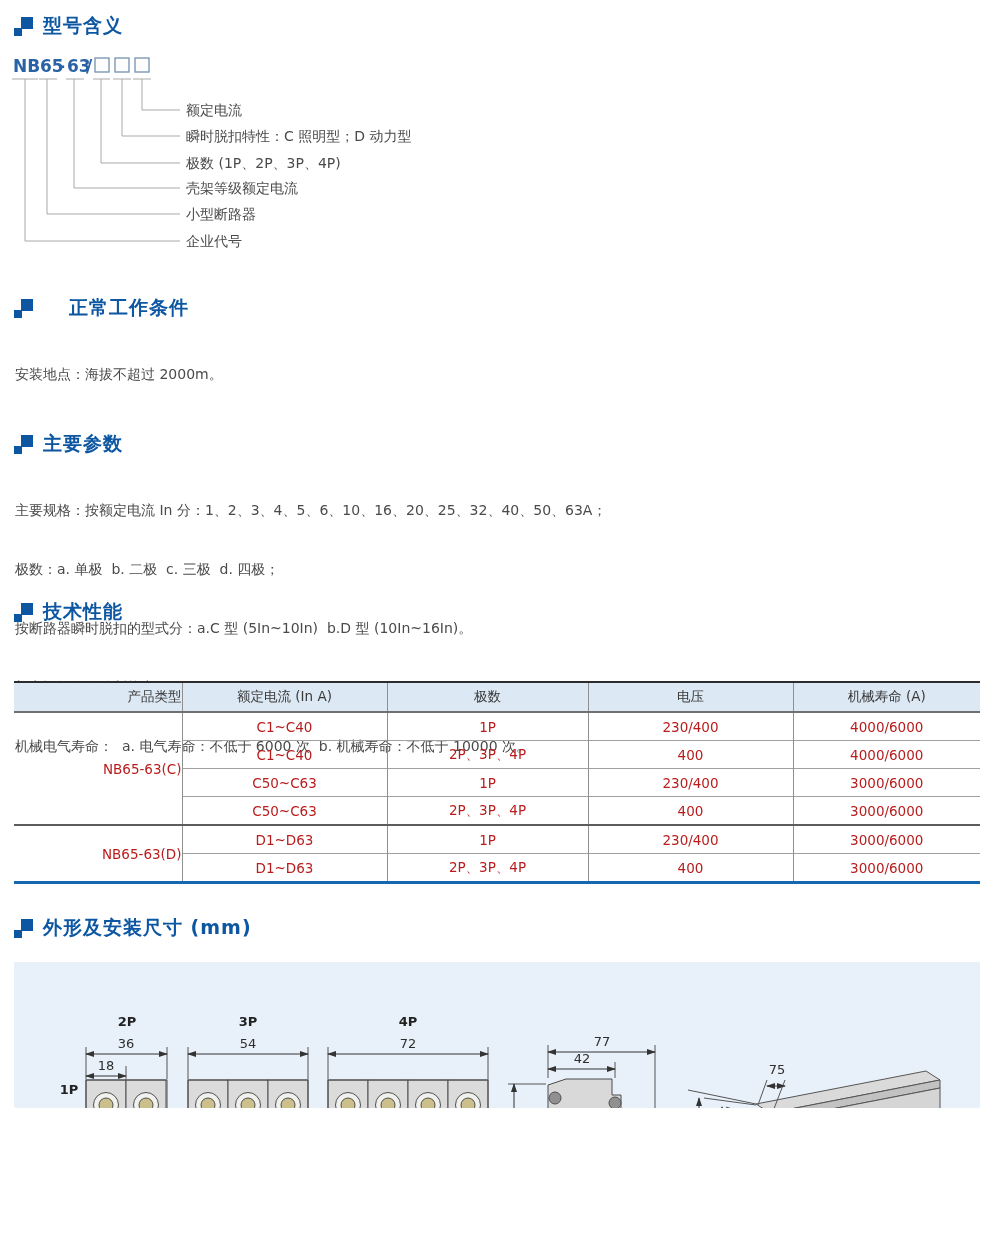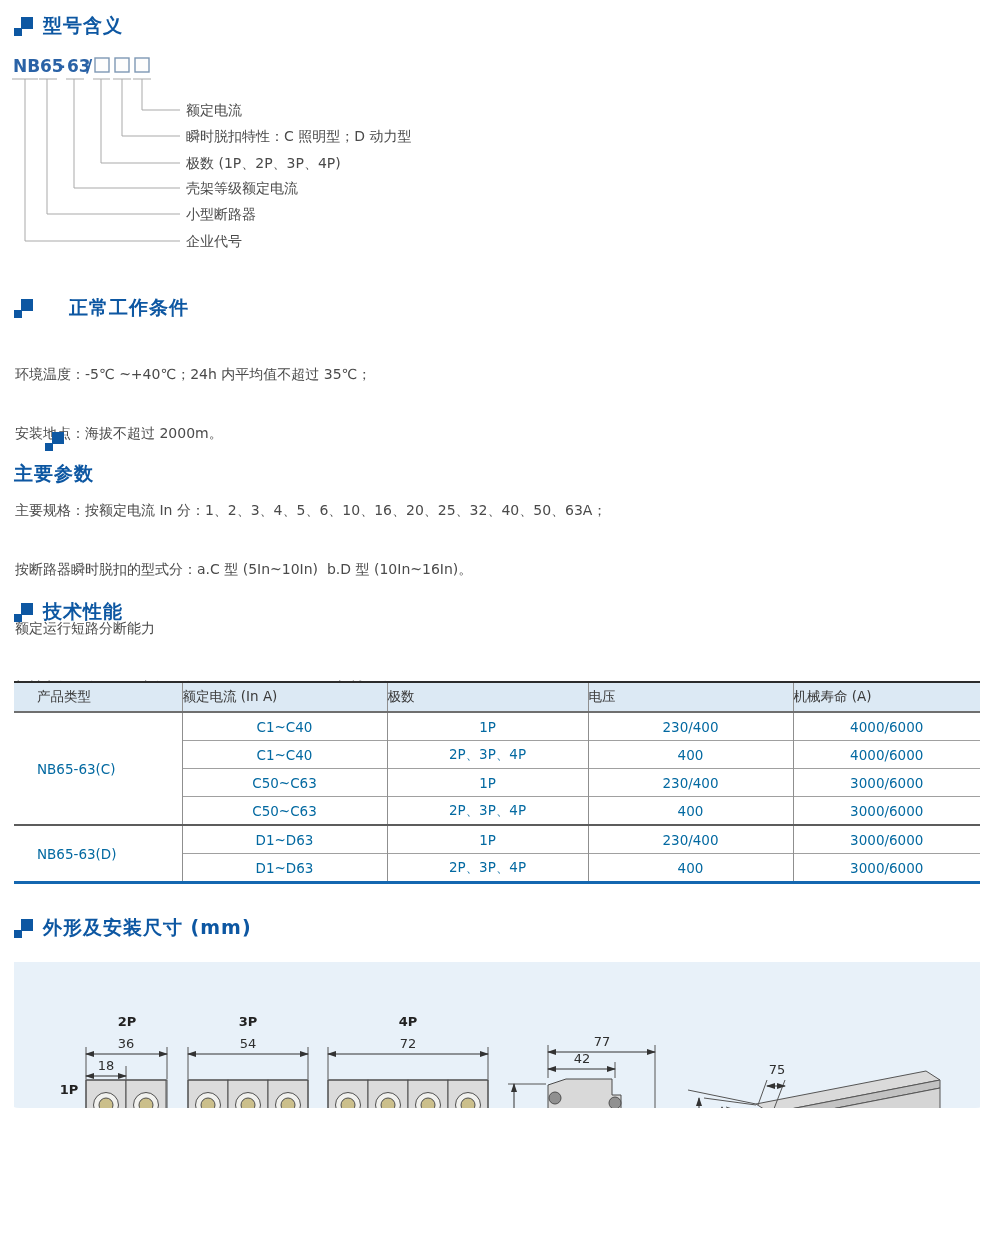--- a/index.html
+++ b/index.html
@@ -9,26 +9,26 @@
   .sec-head{position:absolute;left:14px;display:flex;align-items:center;gap:10px;height:24px;}
   .sec-icon{position:relative;width:19px;height:19px;flex:0 0 auto;}
   .sec-icon::before{content:"";position:absolute;right:0;top:0;width:12px;height:12px;background:var(--accent);}
   .sec-icon::after{content:"";position:absolute;left:0;bottom:0;width:8px;height:8px;background:var(--accent);}
   .sec-head h2{margin:0;font-size:19px;font-weight:bold;color:var(--accent);letter-spacing:1px;}
   .body-text{position:absolute;left:15px;font-size:14px;color:#4a4a4a;white-space:pre-wrap;}
   .body-text p{margin:0 0 10px;line-height:17px;}
   .spec-table{position:absolute;left:14px;top:681px;width:966px;border-collapse:collapse;table-layout:fixed;
               border-top:2px solid #2c2c2c;border-bottom:3px solid #1467b0;}
   .spec-table th{height:28px;background:#dce9f4;border-bottom:2px solid #6f6f6f;font-weight:normal;
-                 font-size:13.5px;color:#3a3a3a;text-align:left;padding:0;}
-  .spec-table td{height:27px;font-size:13.5px;color:#0369a1;text-align:center;padding:0;}
+                 font-size:13.5px;color:#3a3a3a;text-align:center;padding:0;}
+  .spec-table td{height:27px;font-size:13.5px;color:#b91c1c;text-align:center;padding:0;}
   .spec-table .c1,.spec-table .c2,.spec-table .c3,.spec-table .c4{border-left:1px solid #8f8f8f;}
   .spec-table tr.sub td{border-top:1px solid #a0a0a0;}
   .spec-table tr.groupstart td{border-top:2px solid #5c5c5c;}
-  .spec-table .type-cell,.spec-table th.c0{text-align:left;padding-left:23px;margin-left:35px;}
+  .spec-table .type-cell,.spec-table th.c0{text-align:right;padding-left:23px;margin-left:35px;}
   .panel{position:absolute;left:14px;top:962px;width:966px;height:289px;background:var(--panel);}
   .model-svg{position:absolute;left:12px;top:56px;}
   .model-svg .code-text text{font-size:17px;font-weight:bold;fill:#2a62a6;}
   .model-svg .code-box{fill:#fdfdfd;stroke:#7e98b4;stroke-width:1.4;}
   .model-svg .diag-lines path{stroke:#a9a9a9;stroke-width:1;fill:none;}
   .model-svg .diag-labels text{font-size:14px;fill:#4a4a4a;}
   .draw-svg text{font-size:13px;fill:#2e2e2e;}
   .draw-svg .pole-label{font-weight:bold;fill:#222;}
   .draw-svg .dimline{stroke:#333;stroke-width:1;fill:none;}
   .draw-svg .extline{stroke:#555;stroke-width:1;fill:none;}
@@ -71,30 +71,30 @@
       <text x="174" y="163">小型断路器</text>
       <text x="174" y="190">企业代号</text>
     </g>
   </svg>
 
   <div class="sec-head" style="top:296px;gap:36px;">
     <span class="sec-icon"></span>
     <h2>正常工作条件</h2>
   </div>
   <div class="body-text" style="top:334px;">
-    <p>环境温度：-5℃ ~+40℃；24h 内平均值不超过 35℃；</p>
     <p>安装地点：海拔不超过 2000m。</p>
   </div>
 
-  <div class="sec-head" style="top:432px;flex-direction:column;">
+  <div class="sec-head" style="top:432px;">
     <span class="sec-icon"></span>
     <h2>主要参数</h2>
   </div>
   <div class="body-text" style="top:470px;">
     <p>主要规格：按额定电流 In 分：1、2、3、4、5、6、10、16、20、25、32、40、50、63A；</p>
+    <p>极数：a. 单极  b. 二极  c. 三极  d. 四极；</p>
     <p>按断路器瞬时脱扣的型式分：a.C 型 (5In~10In)  b.D 型 (10In~16In)。</p>
     <p>额定运行短路分断能力</p>
     <p>机械电气寿命：  a. 电气寿命：不低于 6000 次  b. 机械寿命：不低于 10000 次。</p>
   </div>
 
   <div class="sec-head" style="top:600px;text-align:center;">
     <span class="sec-icon"></span>
     <h2>技术性能</h2>
   </div>
 

